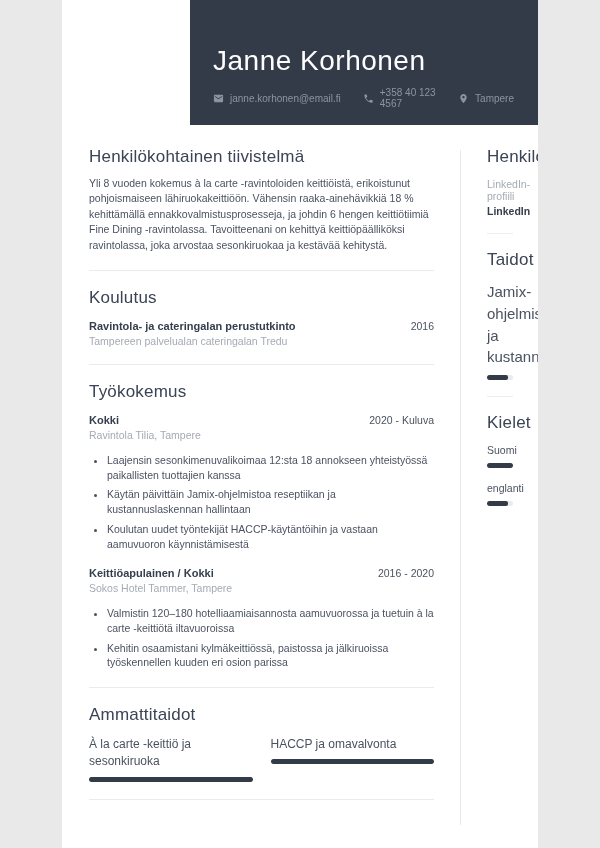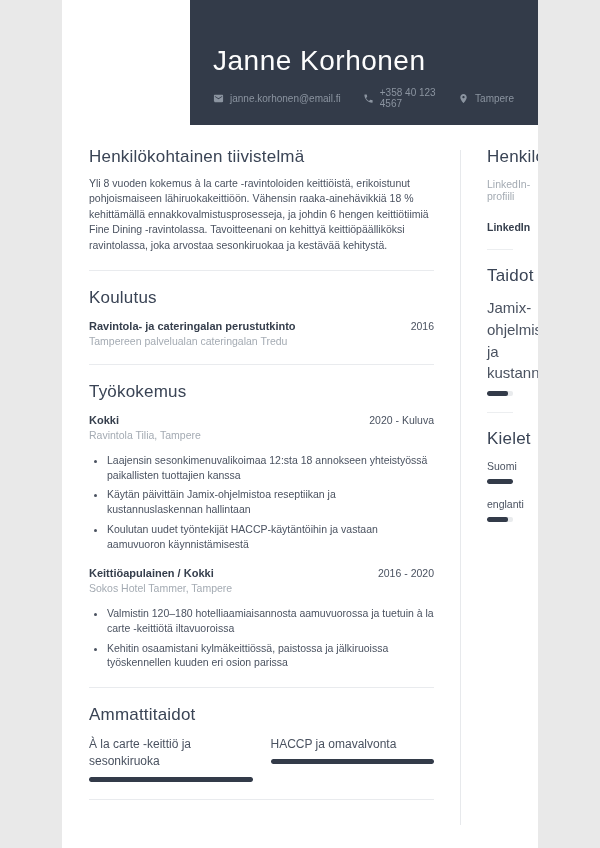--- a/index.html
+++ b/index.html
@@ -41,21 +41,21 @@
   .edu-entry { margin-top:12px; }
   .job { margin-top:12px; }
   .job + .job { margin-top:16px; }
   ul.bullets { margin:12px 0 0 6px; padding-left:12px; font-size:10.5px; line-height:1.4; }
   ul.bullets li { margin-bottom:5px; }
   .skills-grid { display:grid; grid-template-columns:1fr 1fr; column-gap:18px; margin-top:11px; }
   .skill-label { font-size:12px; line-height:1.45; color:#4a5260; }
   .skill-bar { margin-top:6px; }
   
   .side-label { font-size:10.5px; margin-top:11px; }
-  .side-value { font-size:10.5px; font-weight:700; color:#353e4c; margin-top:19px; cursor:pointer;text-align:right; }
+  .side-value { font-size:10.5px; font-weight:700; color:#353e4c; margin-top:3px; cursor:pointer;text-align:right; }
   .side-hr { border-top:1px solid #eceef0; margin:16px 0; }
   .side-skill-label { font-size:15px; line-height:1.45; margin-top:11px; color:#4a5260; }
   .side-bar { margin-top:7px; }
   .lang-row { margin-top:11px; }
   .lang-name { font-size:10.5px; color:#4a5260; }
   .lang-bar { margin-top:7px; }
 </style>
 </head>
 <body>
 

